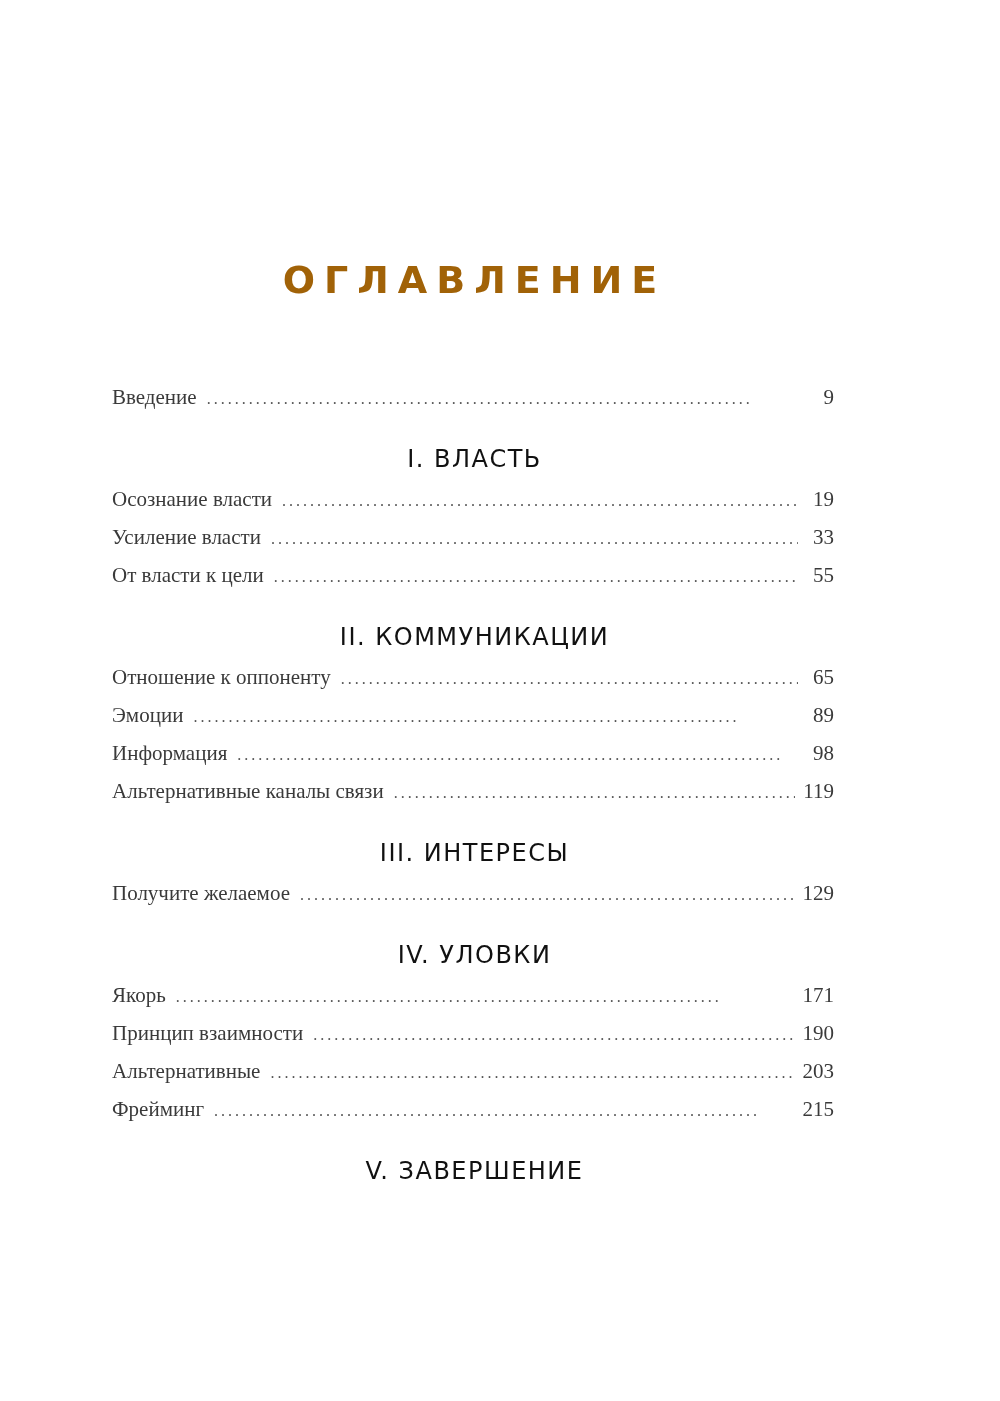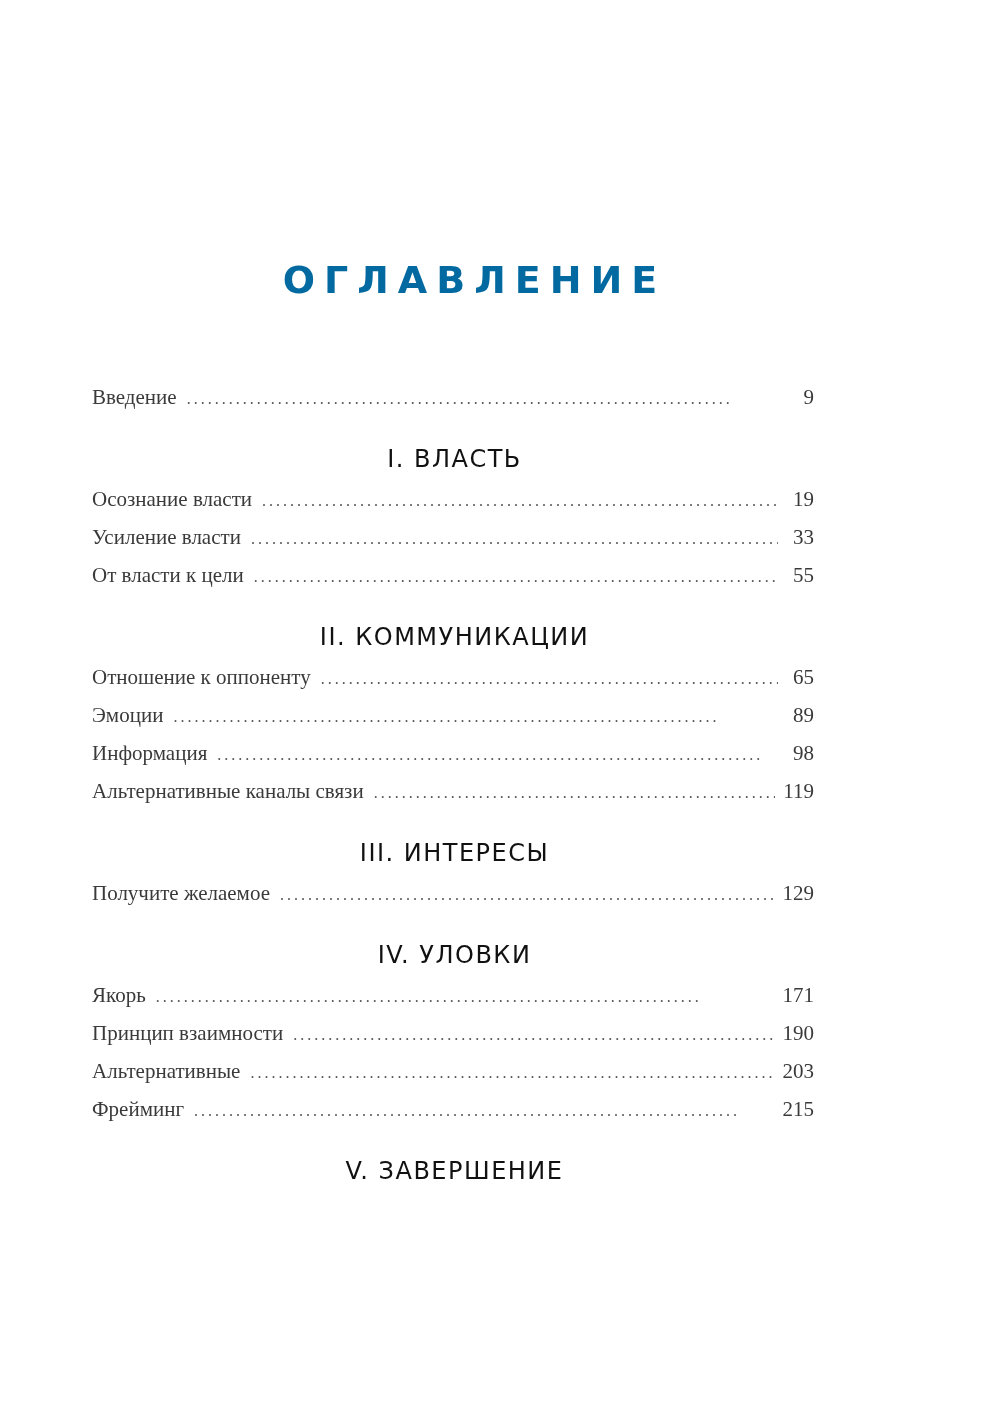--- a/index.html
+++ b/index.html
@@ -21,27 +21,27 @@
     }
     .toc-title {
       position: absolute;
       left: 0; width: 940px;
       top: 258px;
       text-align: center;
       font-family: "DejaVu Sans", sans-serif;
       font-weight: bold;
       font-size: 38px;
       letter-spacing: 9px;
-      color: #0369a1;
+      color: #a16207;
       padding-left: 0;
     }
     .toc-title span { display: inline-block; padding-left: 9px; }
     .toc-body {
       position: absolute;
-      left: 92px;
+      left: 112px;
       width: 722px;
       top: 378px;
     }
     .entry {
       display: flex;
       align-items: baseline;
       height: 38px;
       line-height: 38px;
       font-family: "Liberation Serif", "DejaVu Serif", serif;
       font-size: 21px;

